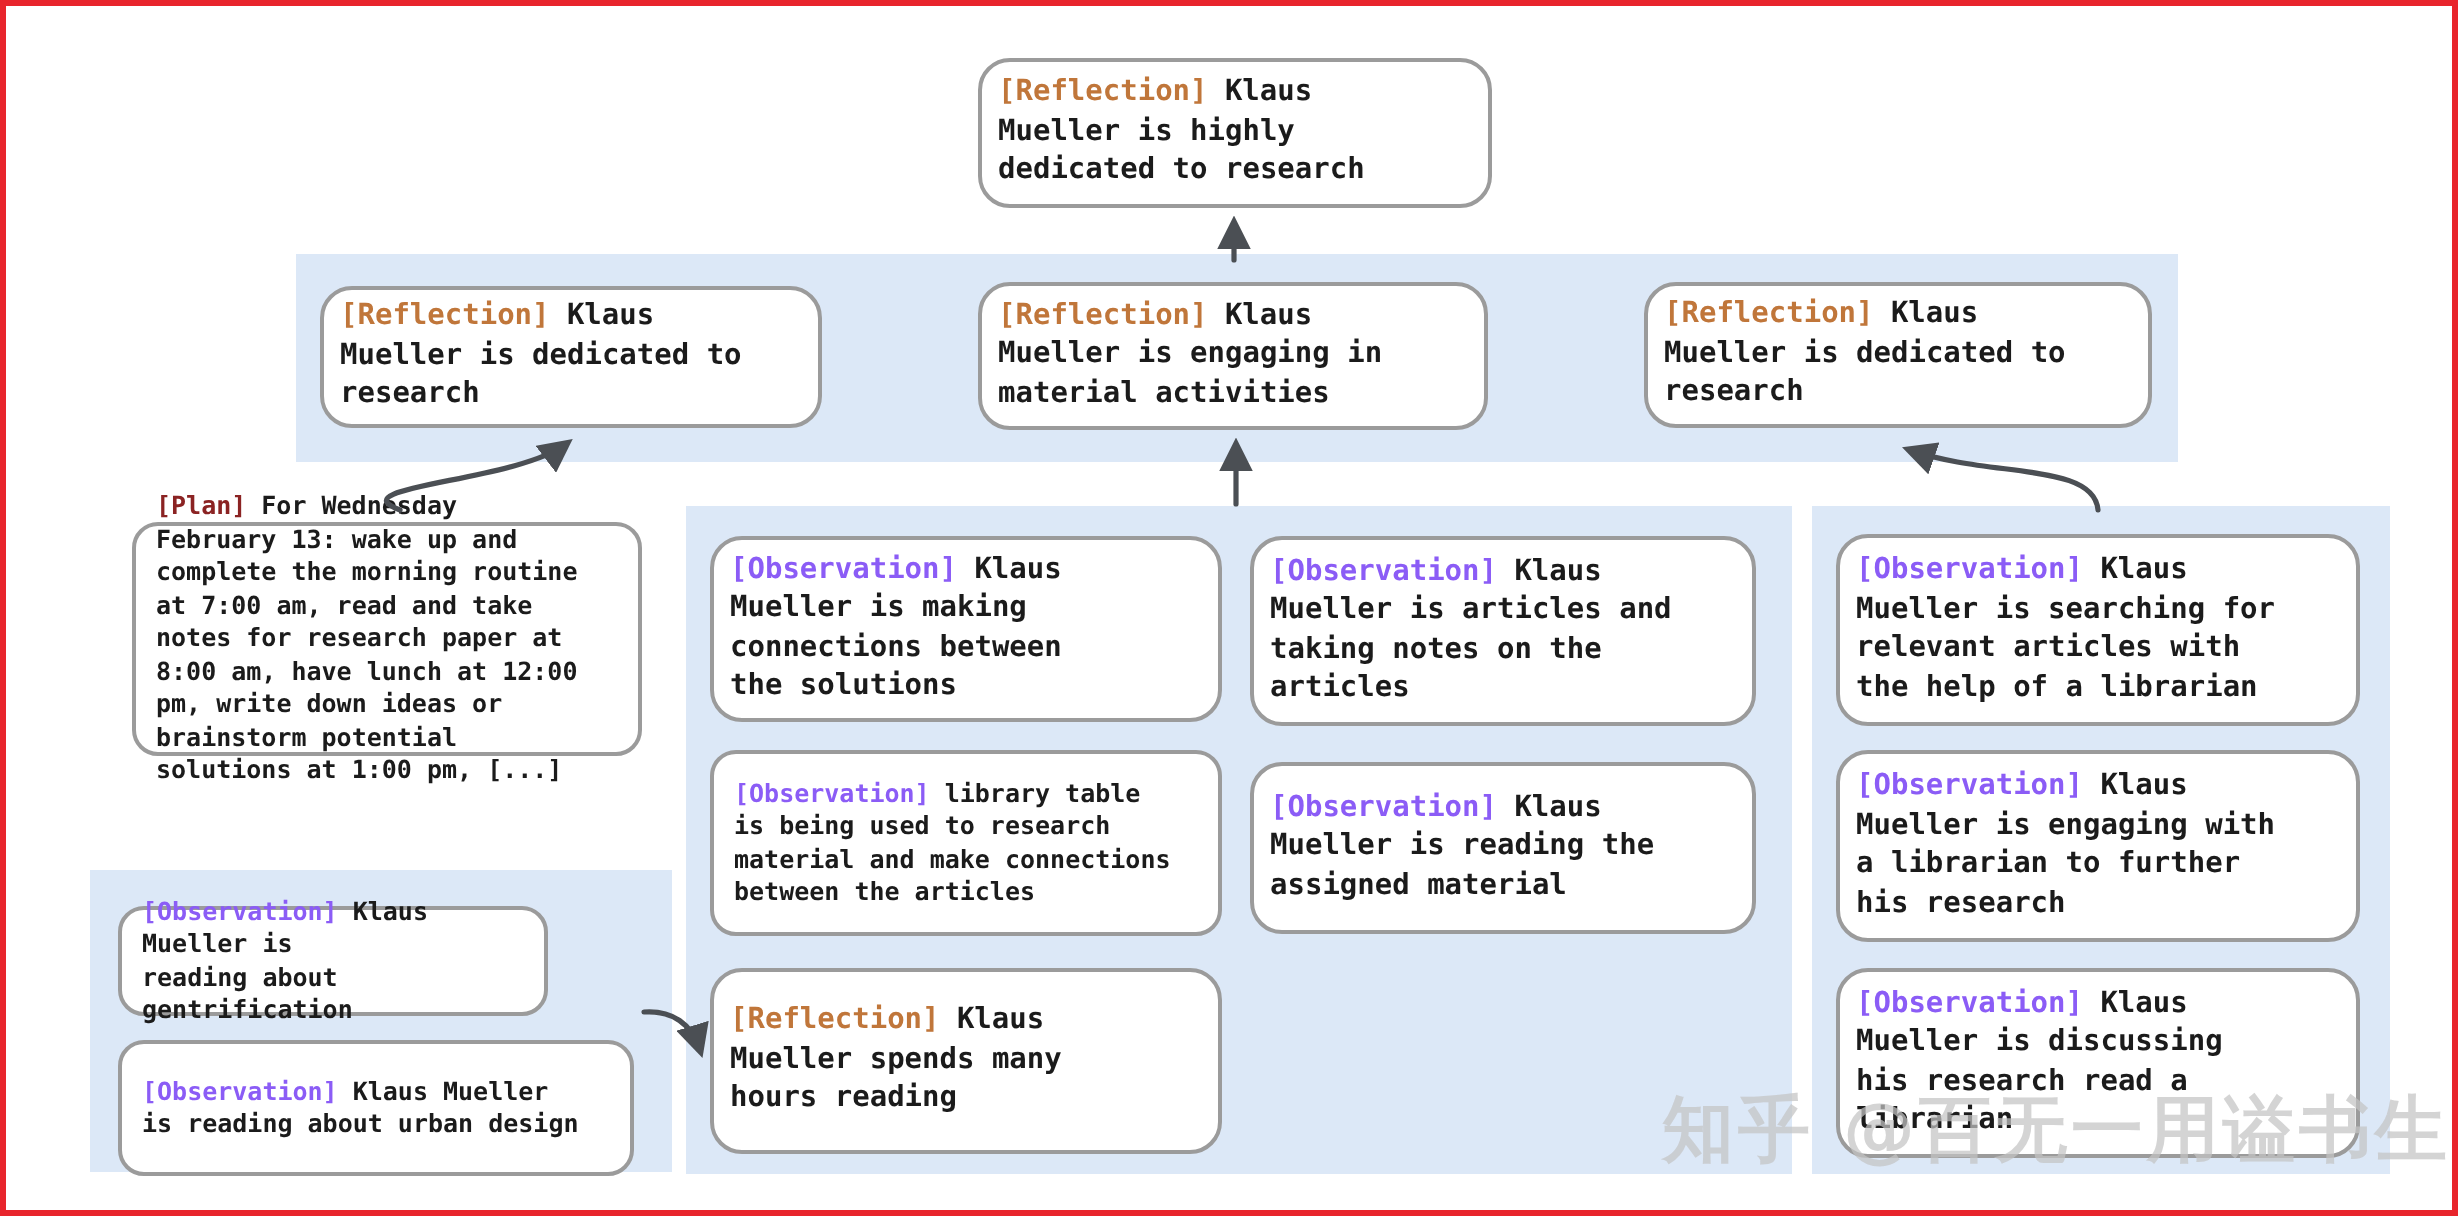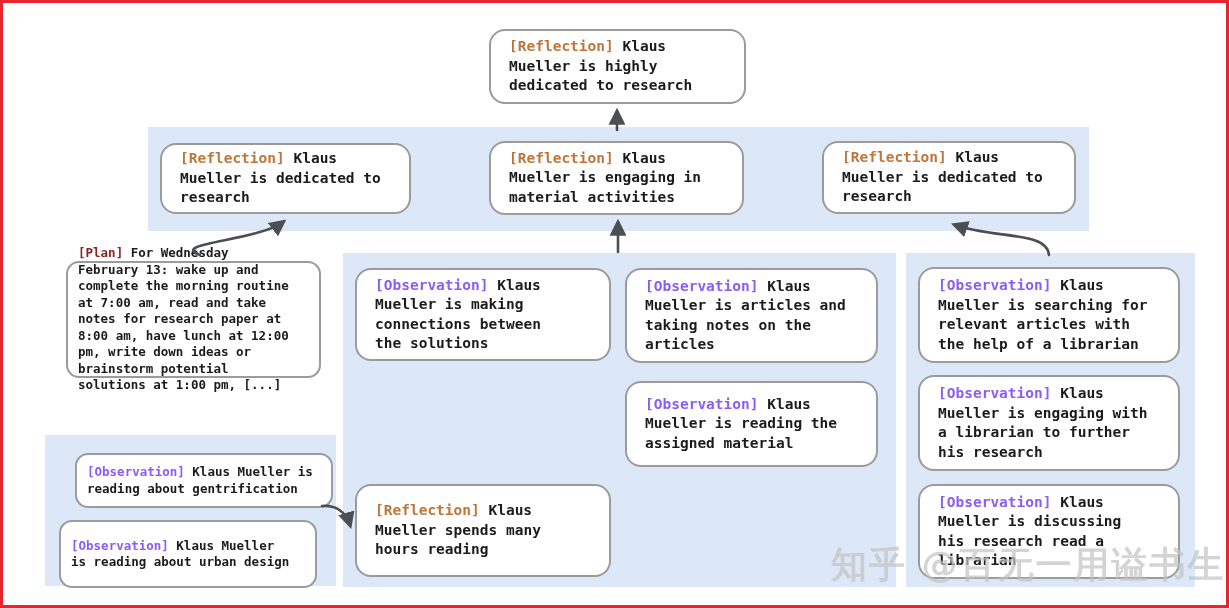--- a/index.html
+++ b/index.html
@@ -19,21 +19,21 @@
   }
   .node{
     position:absolute;
     box-sizing:border-box;
     background:#ffffff;
     border:2.5px solid #9b9b9b;
     border-radius:16px;
     z-index:2;
     display:flex;
     align-items:center;
-    padding:4px 18px;
+    padding:4px 8px;
   }
   .node .txt{
     white-space:pre-wrap;
     font-weight:700;
     color:#1b1b1b;
   }
   .main .txt{font-size:14.5px;line-height:19.5px;}
   .small .txt{font-size:12.5px;line-height:16.5px;}
   .small{border-radius:13px;padding:4px 10px;}
   .tag{font-weight:700;margin-right:0.6em;}
@@ -95,37 +95,43 @@
 February 13: wake up and
 complete the morning routine
 at 7:00 am, read and take
 notes for research paper at
 8:00 am, have lunch at 12:00
 pm, write down ideas or
 brainstorm potential
 solutions at 1:00 pm, [...]</span></div>
   </div>
 
-  <div class="node small" style="left:72px;top:450px;width:258px;height:55px">
+  <div class="node small" style="left:56px;top:450px;width:215px;height:55px">
     <div class="txt"><span class="tag t-observation">[Observation]</span><span>Klaus Mueller is
 reading about gentrification</span></div>
   </div>
 
   <div class="node small" style="left:56px;top:517px;width:258px;height:68px">
     <div class="txt"><span class="tag t-observation">[Observation]</span><span>Klaus Mueller
 is reading about urban design</span></div>
   </div>
 
   <div class="node main" style="left:352px;top:265px;width:256px;height:93px">
     <div class="txt"><span class="tag t-observation">[Observation]</span><span>Klaus
 Mueller is making
 connections between
 the solutions</span></div>
   </div>
 
+  <div class="node small" style="left:352px;top:372px;width:256px;height:93px">
+    <div class="txt"><span class="tag t-observation">[Observation]</span><span>library table
+is being used to research
+material and make connections
+between the articles</span></div>
+  </div>
 
   <div class="node main" style="left:352px;top:481px;width:256px;height:93px">
     <div class="txt"><span class="tag t-reflection">[Reflection]</span><span>Klaus
 Mueller spends many
 hours reading</span></div>
   </div>
 
   <div class="node main" style="left:622px;top:265px;width:253px;height:95px">
     <div class="txt"><span class="tag t-observation">[Observation]</span><span>Klaus
 Mueller is articles and

